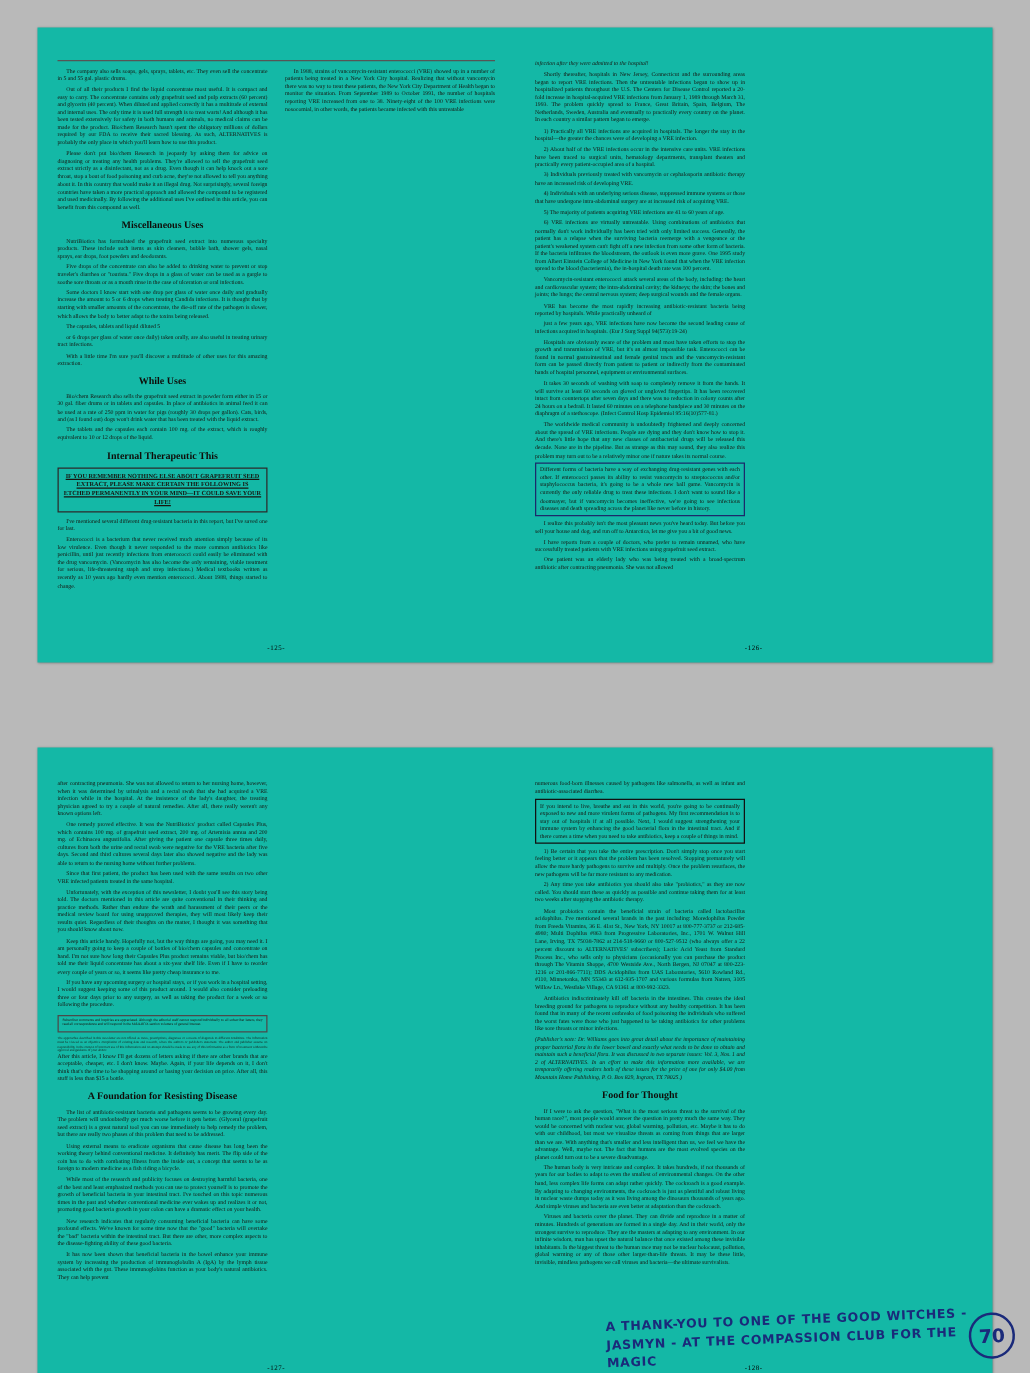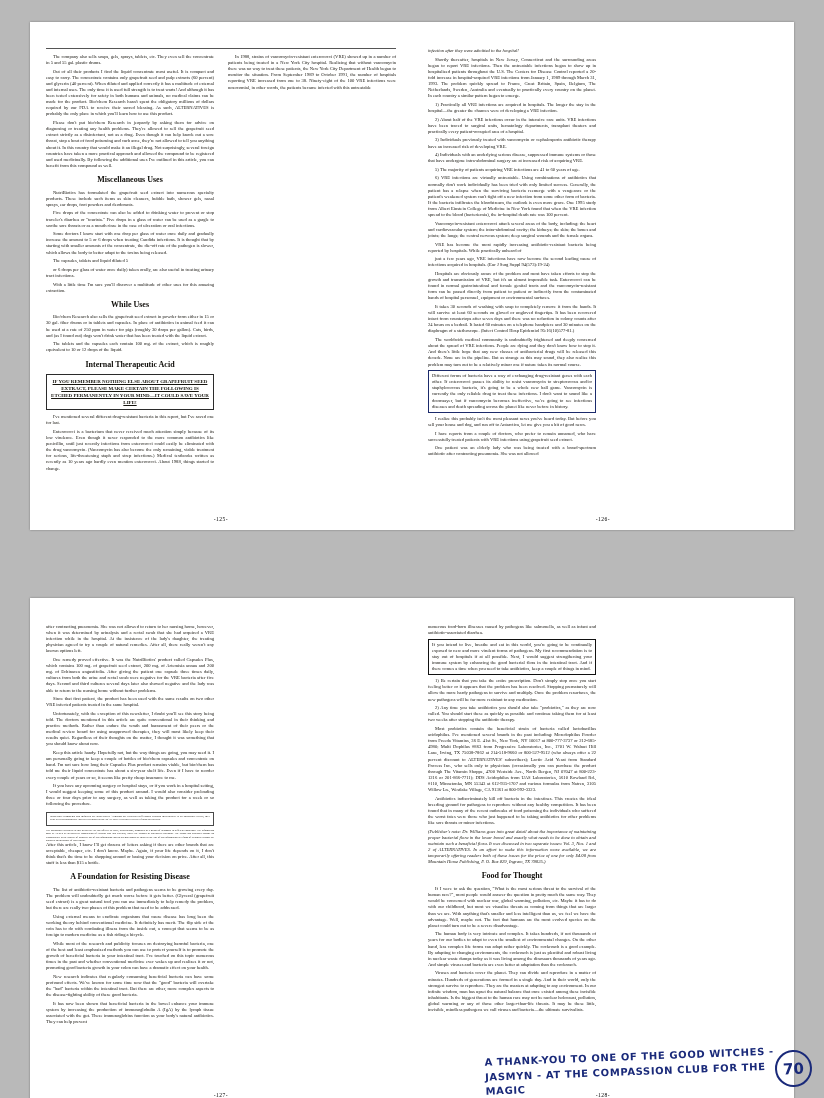--- a/index.html
+++ b/index.html
@@ -4,21 +4,21 @@
 <style>
   html,body{margin:0;padding:0;}
   body{
     width:824px;height:1098px;
     background:#b9b9b9;
     font-family:"Liberation Serif", serif;
     overflow:hidden;
   }
   .sheet{
     position:absolute;
-    background:#ffffff;
+    background:#14b8a6;
     box-shadow:0 0 2px rgba(0,0,0,.35);
   }
   
   #sheet-top{left:30px;top:22px;width:764px;height:508px;}
   #sheet-bottom{left:30px;top:598px;width:764px;height:508px;}
 
   .page{
     position:absolute;top:0;height:100%;
     box-sizing:border-box;
     padding:26px 16px 22px 16px;
@@ -138,21 +138,21 @@
       <p>NutriBiotics has formulated the grapefruit seed extract into numerous specialty products.  These include such items as skin cleaners, bubble bath, shower gels, nasal sprays, ear drops, foot powders and deodorants.</p>
       <p>Five drops of the concentrate can also be added to drinking water to prevent or stop traveler's diarrhea or "tourista."  Five drops in a glass of water can be used as a gargle to soothe sore throats or as a mouth rinse in the case of ulceration or oral infections.</p>
       <p>Some doctors I know start with one drop per glass of water once daily and gradually increase the amount to 5 or 6 drops when treating Candida infections.  It is thought that by starting with smaller amounts of the concentrate, the die-off rate of the pathogen is slower, which allows the body to better adapt to the toxins being released.</p>
       <p>The capsules, tablets and liquid diluted 5</p>
 
       <p>or 6 drops per glass of water once daily) taken orally, are also useful in treating urinary tract infections.</p>
       <p>With a little time I'm sure you'll discover a multitude of other uses for this amazing extraction.</p>
       <h2 class="sec">While Uses</h2>
       <p>Bio/chem Research also sells the grapefruit seed extract in powder form either in 15 or 30 gal. fiber drums or in tablets and capsules.  In place of antibiotics in animal feed it can be used at a rate of 250 ppm in water for pigs (roughly 30 drops per gallon).  Cats, birds, and (as I found out) dogs won't drink water that has been treated with the liquid extract.</p>
       <p>The tablets and the capsules each contain 100 mg. of the extract, which is roughly equivalent to 10 or 12 drops of the liquid.</p>
-      <h2 class="sec">Internal Therapeutic Acid</h2>
+      <h2 class="sec">Internal Therapeutic This</h2>
       <div class="boxed">IF YOU REMEMBER NOTHING ELSE ABOUT GRAPEFRUIT SEED EXTRACT, PLEASE MAKE CERTAIN THE FOLLOWING IS ETCHED PERMANENTLY IN YOUR MIND—IT COULD SAVE YOUR LIFE!</div>
       <p>I've mentioned several different drug-resistant bacteria in this report, but I've saved one for last.</p>
       <p>Enterococci is a bacterium that never received much attention simply because of its low virulence.  Even though it never responded to the more common antibiotics like penicillin, until just recently infections from enterococci could easily be eliminated with the drug vancomycin.  (Vancomycin has also become the only remaining, viable treatment for serious, life-threatening staph and strep infections.)  Medical textbooks written as recently as 10 years ago hardly even mention enterococci.  About 1988, things started to change.</p>
       <p>In 1988, strains of vancomycin-resistant enterococci (VRE) showed up in a number of patients being treated in a New York City hospital.  Realizing that without vancomycin there was no way to treat these patients, the New York City Department of Health began to monitor the situation.  From September 1989 to October 1991, the number of hospitals reporting VRE increased from one to 38.  Ninety-eight of the 100 VRE infections were nosocomial, in other words, the patients became infected with this untreatable</p>
     </div>
     <div class="pagenum">-125-</div>
   </div>
 
   <div class="page page-right">
     <div class="cols">

